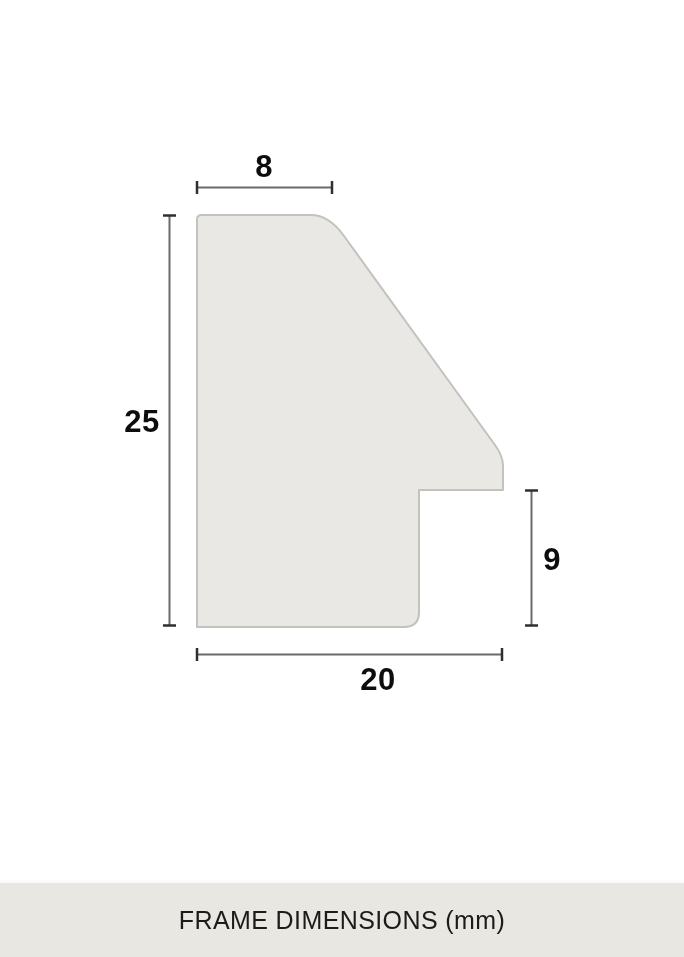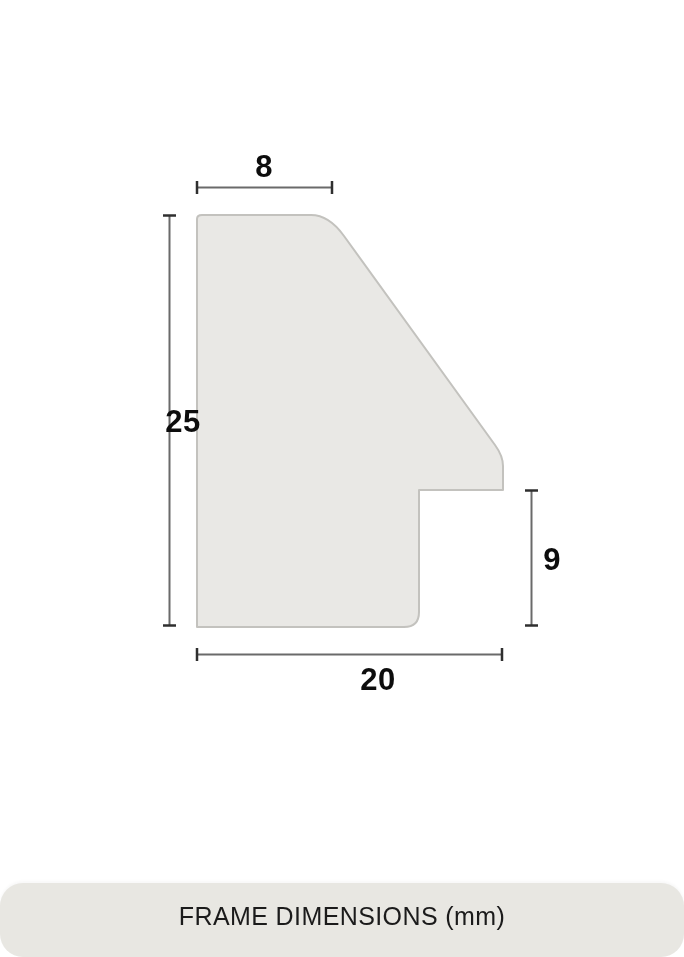--- a/index.html
+++ b/index.html
@@ -48,24 +48,22 @@
   #footer-bar {
     position: absolute;
     left: 0;
     top: 883px;
     width: 684px;
     height: 74px;
     background: #e8e7e2;
     box-shadow: 0 -2px 3px rgba(0,0,0,0.03);
     display: flex;
     justify-content: center;
-    align-items: flex-start;
-    padding-top: 21px;
+    align-items: center;
     box-sizing: border-box;
-    border-radius: 23px;
   }
   #footer-caption {
     font-size: 25px;
     font-weight: 500;
     color: #1b1b1b;
     letter-spacing: 0.4px;
     white-space: nowrap;
     line-height: 1;
   }
 </style>
@@ -109,21 +107,21 @@
 
     <g>
       <line class="dim-line" x1="197" y1="654.5" x2="502" y2="654.5"></line>
       <line class="dim-tick" x1="197" y1="648" x2="197" y2="661"></line>
       <line class="dim-tick" x1="502" y1="648" x2="502" y2="661"></line>
     </g>
   </svg>
 
   <div class="dim-label" style="left:264px; top:166px;">8</div>
 
-  <div class="dim-label" style="left:142px; top:421px;margin-left:41px;">25</div>
+  <div class="dim-label" style="left:142px; top:421px;">25</div>
 
   <div class="dim-label" style="left:552px; top:559px;">9</div>
 
   <div class="dim-label" style="left:350px; top:679px;margin-left:28px;">20</div>
 
   <div id="footer-bar">
     <div id="footer-caption">FRAME DIMENSIONS (mm)</div>
   </div>
 
 </div>

